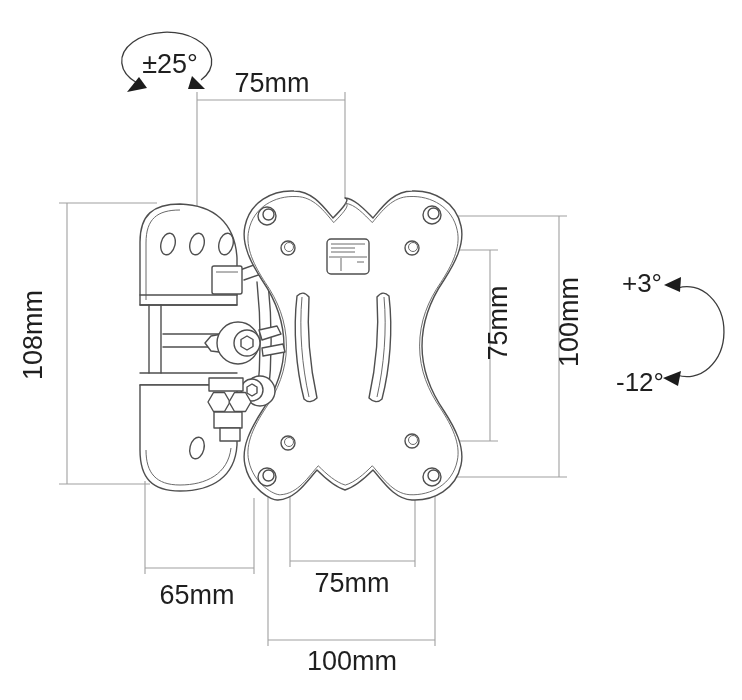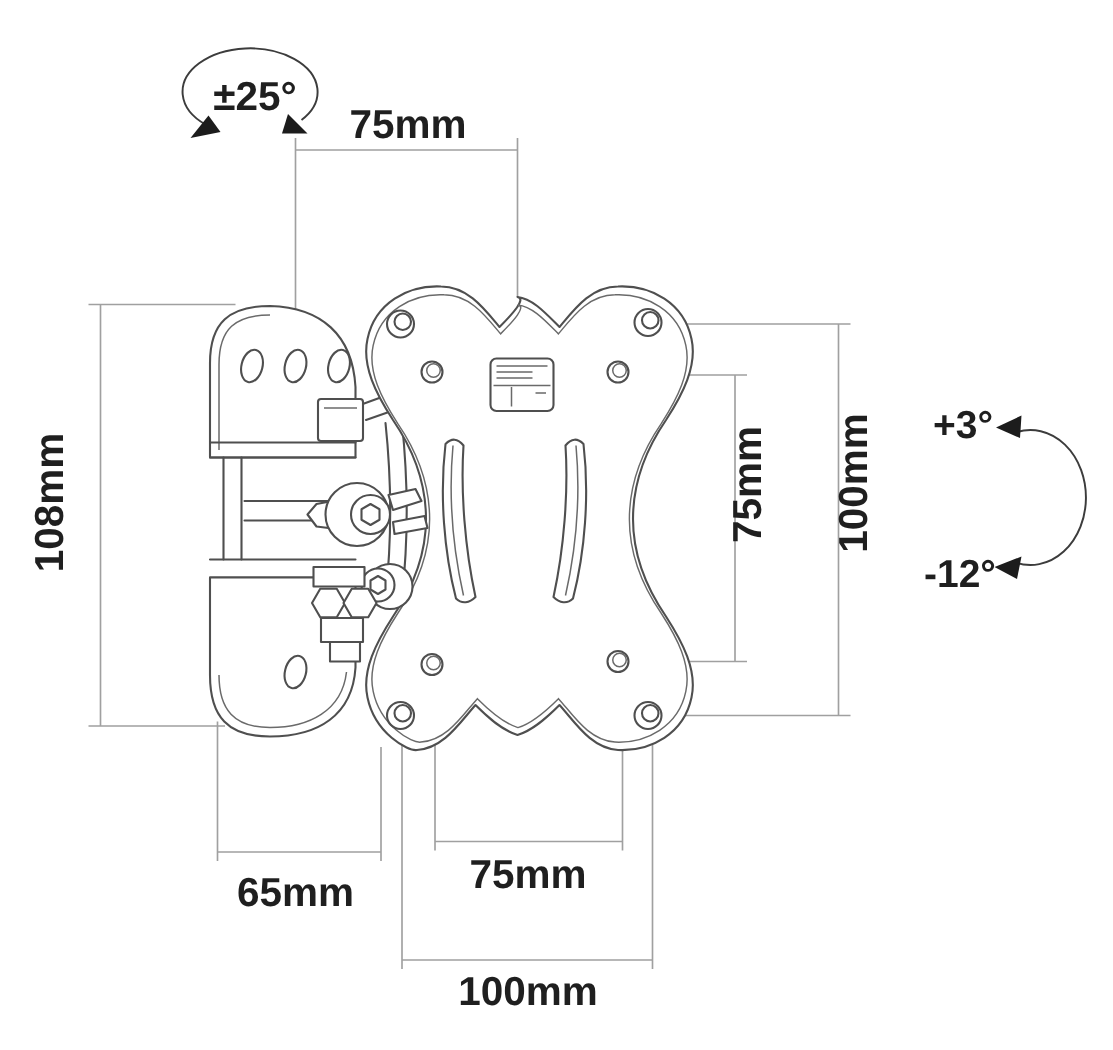--- a/index.html
+++ b/index.html
@@ -2,21 +2,20 @@
 <html><head>
 <meta charset="utf-8">
 <style>
   html,body{margin:0;padding:0;background:#fff;}
   .canvas{
     position:relative;
     width:742px;height:700px;
     background:#ffffff;
     font-family:"Liberation Sans", sans-serif;
     overflow:hidden;
-    font-weight:bold;
   }
   svg{position:absolute;left:0;top:0;}
   .draw{stroke:#4f4f4f;stroke-width:1.4;fill:none;stroke-linejoin:round;stroke-linecap:round;}
   .drawfill{stroke:#4f4f4f;stroke-width:1.4;fill:#ffffff;stroke-linejoin:round;}
   .thin{stroke:#6a6a6a;stroke-width:1;fill:none;}
   .dim{stroke:#a0a0a0;stroke-width:1.1;fill:none;}
   .ind{stroke:#3c3c3c;stroke-width:1.3;fill:none;}
   .ah{fill:#1c1c1c;stroke:none;}
   text{fill:#1f1f1f;font-size:27px;font-family:"Liberation Sans", sans-serif;}
   text.small{font-size:26px;}

